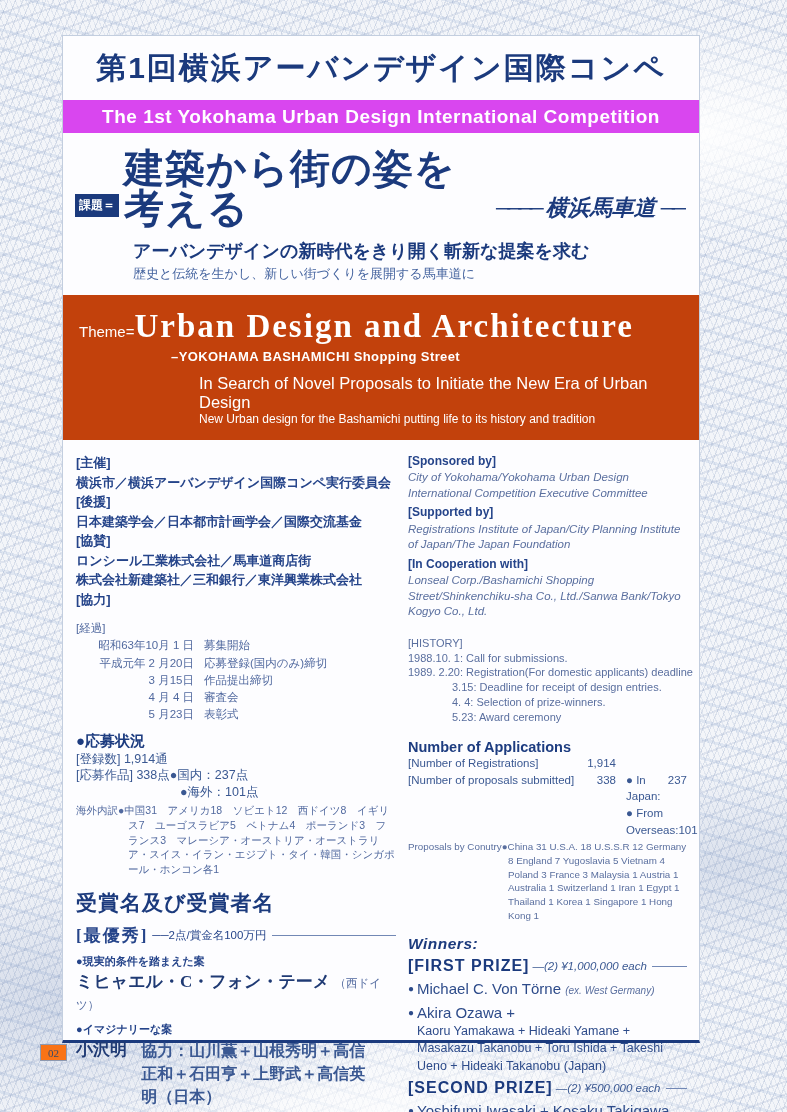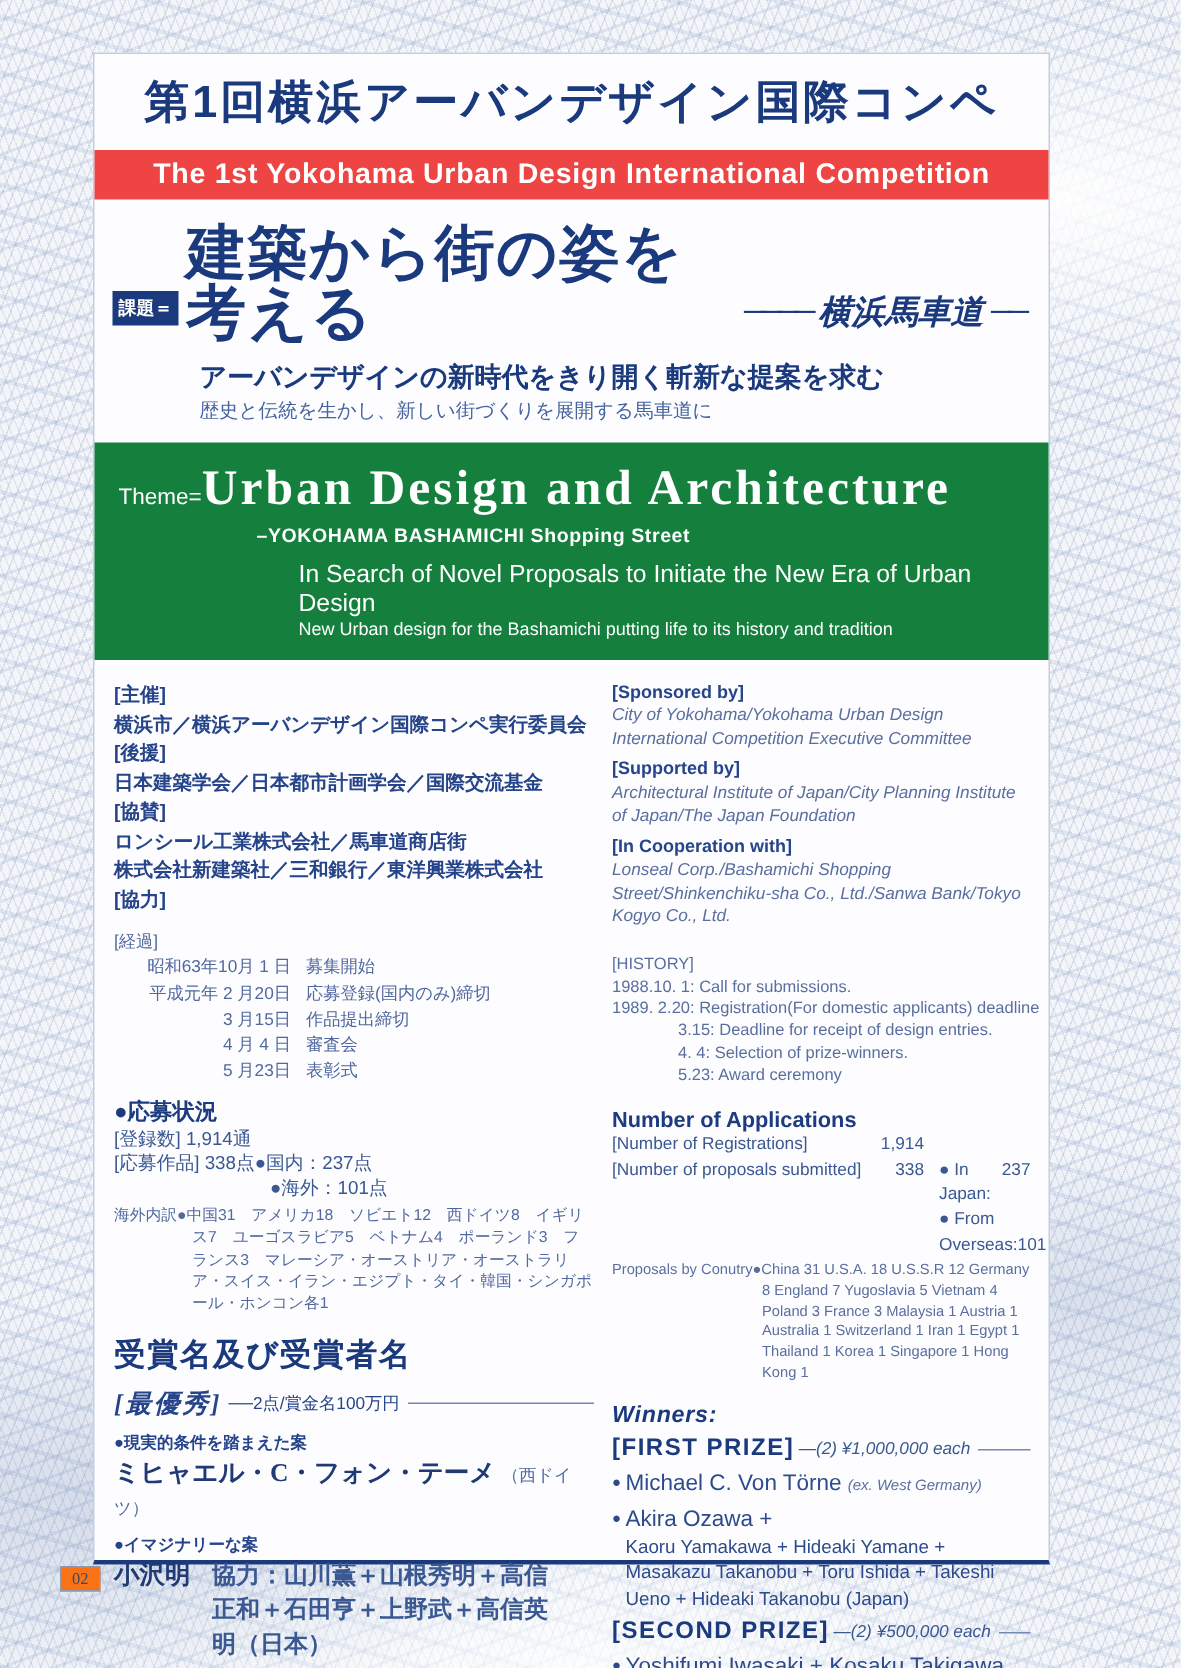--- a/index.html
+++ b/index.html
@@ -34,35 +34,35 @@
     background:#fdfdff;
     border:1px solid #c3cedf;
     border-bottom:3px solid #1b3a7d;
   }
 
   .jp-title {
     height:64px; display:flex; align-items:center; justify-content:center;
     color:#1b3a7d; font-size:30px; font-weight:bold; letter-spacing:2px;
   }
   .en-band {
-    height:33px; background:#ef4444; color:#ffffff;
+    height:33px; background:#d946ef; color:#ffffff;
     display:flex; align-items:center; justify-content:center;
     font-size:19px; font-weight:bold; letter-spacing:.5px;
   }
 
   .subject { padding:16px 16px 12px 12px; }
   .subject-row { display:flex; align-items:flex-end; gap:5px; }
   .chip { background:#1b3a7d; color:#fff; font-size:12px; font-weight:bold; padding:3px 4px; margin-bottom:12px; white-space:nowrap; }
   .subject-title { font-family:"Liberation Serif","DejaVu Serif",serif; font-weight:bold; font-size:40px; color:#1b3a7d; line-height:1; letter-spacing:1px; }
   .subject-dash { color:#1b3a7d; font-size:20px; letter-spacing:-3px; margin-bottom:9px; }
   .subject-suffix { font-family:"Liberation Serif","DejaVu Serif",serif; font-style:italic; font-weight:bold; font-size:22px; color:#1b3a7d; margin-bottom:6px; white-space:nowrap; }
   .subject-lead { margin:10px 0 2px 58px; font-size:18px; font-weight:bold; color:#1b3a7d; }
   .subject-sublead { margin-left:58px; font-size:13px; color:#44639f; }
 
-  .theme-band { background:#15803d; color:#fff; padding:13px 16px 14px; }
+  .theme-band { background:#c2410c; color:#fff; padding:13px 16px 14px; }
   .theme-row { display:flex; align-items:baseline; }
   .theme-label { font-size:15px; }
   .theme-title { font-family:"Liberation Serif","DejaVu Serif",serif; font-weight:bold; font-size:33px; letter-spacing:2px; }
   .theme-sub { margin:4px 0 10px 92px; font-size:13px; font-weight:bold; letter-spacing:.4px; }
   .theme-line1 { margin-left:120px; font-size:16.5px; }
   .theme-line2 { margin-left:120px; font-size:12px; }
 
   .columns { display:flex; padding:13px 12px 0 13px; gap:12px; }
   .col-left { width:320px; flex:none; }
   .col-right { flex:1; min-width:0; }
@@ -77,21 +77,21 @@
   .oubo { margin-top:8px; }
   .oubo-title { font-size:15px; font-weight:bold; color:#1d3c80; }
   .oubo-row { font-size:12.5px; color:#3a5892; line-height:1.35; }
   .oubo-row.indent { padding-left:104px; }
   .oubo-breakdown { font-size:10.5px; color:#51699f; line-height:1.4; margin-top:2px; padding-left:52px; text-indent:-52px; }
 
   .awards-title { margin-top:12px; font-size:21px; font-weight:bold; color:#1b3a7d; letter-spacing:1px; }
 
   .prize { margin-top:7px; }
   .prize-head { display:flex; align-items:center; color:#25448a; }
-  .prize-label { font-family:"Liberation Serif","DejaVu Serif",serif; font-size:17px; font-weight:bold; letter-spacing:2px; white-space:nowrap;font-style:italic; }
+  .prize-label { font-family:"Liberation Serif","DejaVu Serif",serif; font-size:17px; font-weight:bold; letter-spacing:2px; white-space:nowrap; }
   .prize-meta { font-size:11.5px; margin-left:4px; white-space:nowrap; }
   .prize-head::after { content:""; flex:1; border-top:1px solid #7288b5; margin-left:6px; }
   .cat { margin-top:7px; font-size:11px; font-weight:bold; color:#25448a; }
   .pname { font-family:"Liberation Serif","DejaVu Serif",serif; font-size:17px; font-weight:bold; color:#1f3a74; margin-top:2px; line-height:1.3; }
   .pname .country { font-family:"Liberation Sans","DejaVu Sans",sans-serif; font-size:11.5px; font-weight:normal; color:#51699f; }
   .coop { font-family:"Liberation Sans","DejaVu Sans",sans-serif; display:inline-block; vertical-align:top; font-size:16px; font-weight:bold; color:#3a5892; line-height:1.45; max-width:225px; margin-left:10px; }
 
   
   .blk-label { font-size:12px; font-weight:bold; color:#25448a; line-height:1.45; }
   .blk-text { font-size:11.5px; font-style:italic; color:#5a6f9f; line-height:1.35; margin-bottom:3px; }
@@ -238,21 +238,21 @@
     </div>
 
     <div class="col-right">
 
       <div>
         <div class="blk-label">[Sponsored by]</div>
         <div class="blk-text">City of Yokohama/Yokohama Urban Design International Competition Executive Committee</div>
       </div>
       <div>
         <div class="blk-label">[Supported by]</div>
-        <div class="blk-text">Architectural Institute of Japan/City Planning Institute of Japan/The Japan Foundation</div>
+        <div class="blk-text">Registrations Institute of Japan/City Planning Institute of Japan/The Japan Foundation</div>
       </div>
       <div>
         <div class="blk-label">[In Cooperation with]</div>
         <div class="blk-text">Lonseal Corp./Bashamichi Shopping Street/Shinkenchiku-sha Co., Ltd./Sanwa Bank/Tokyo Kogyo Co., Ltd.</div>
       </div>
 
       <div class="history">
         <div>[HISTORY]</div>
         <div class="h-line">1988.10.  1: Call for submissions.</div>
         <div class="h-line">1989.  2.20: Registration(For domestic applicants) deadline</div>

